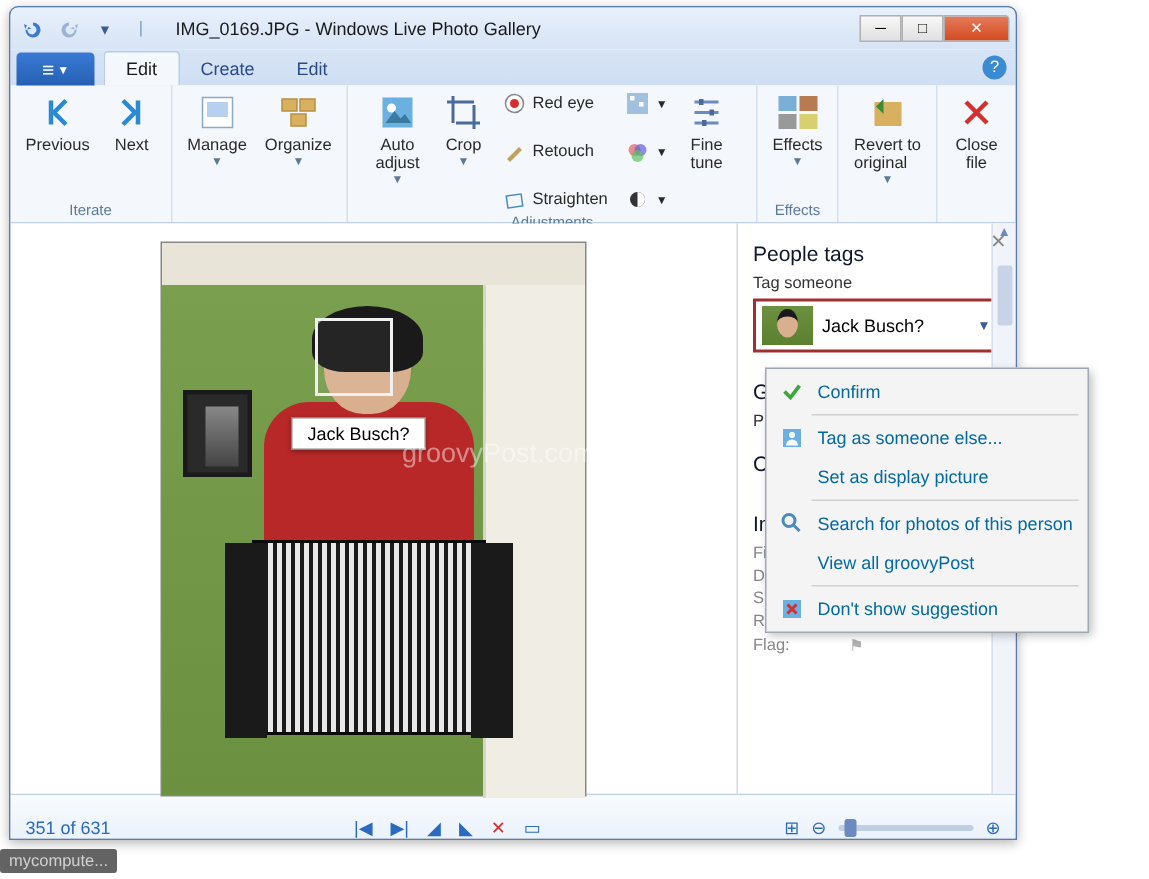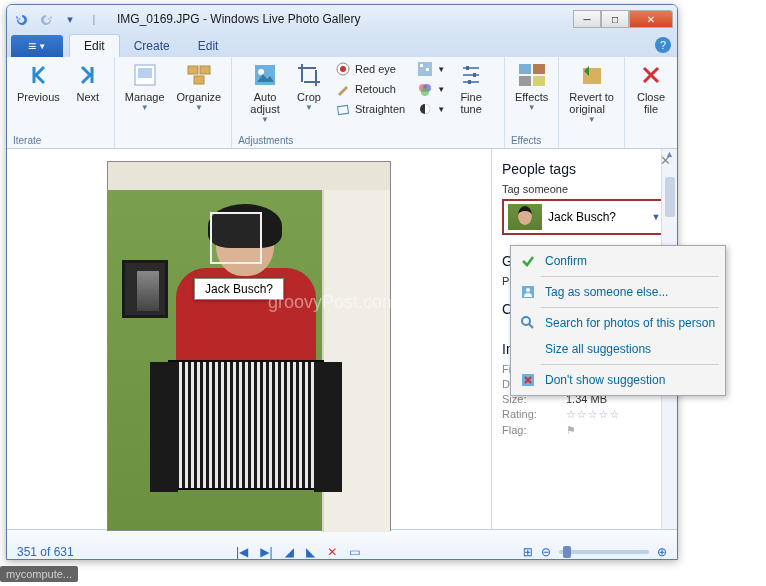--- a/index.html
+++ b/index.html
@@ -12,26 +12,26 @@
 .winbtns { display: flex; gap: 0; }
 .winbtn { width: 28px; height: 18px; border: 1px solid #b0b0b0; background: linear-gradient(#f8f8f8,#e0e0e0); display: flex; align-items: center; justify-content: center; font-size: 10px; }
 .winbtn.close { background: linear-gradient(#e67a5a,#d44a20); color: #fff; width: 44px; border-radius: 0 3px 0 0; }
 .tabbar { height: 24px; background: linear-gradient(#d7e4f5,#cfdff3); display: flex; align-items: flex-end; padding-left: 4px; }
 .filebtn { width: 52px; height: 22px; background: linear-gradient(#3a7ad4,#2560b4); border-radius: 3px 3px 0 0; color: #fff; display: flex; align-items: center; justify-content: center; font-size: 11px; margin-right: 6px; }
 .tab { padding: 4px 14px; font-size: 12px; color: #2a4a8a; }
 .tab.active { background: #f4f7fb; border: 1px solid #b8cee8; border-bottom: none; border-radius: 3px 3px 0 0; color: #1a1a1a; }
 .ribbon { height: 92px; background: #f4f7fb; border-bottom: 1px solid #c0d0e4; display: flex; }
 .rgroup { border-right: 1px solid #d5e0ef; padding: 2px 6px 0 6px; display: flex; flex-direction: column; align-items: center; }
 .rgroup-items { display: flex; gap: 4px; flex: 1; align-items: flex-start; }
-.rgroup-label { font-size: 10px; color: #5a7a9a; margin-top: auto; padding-bottom: 2px; width: 100%; }
+.rgroup-label { font-size: 10px; color: #5a7a9a; margin-top: auto; padding-bottom: 2px; text-align: center; width: 100%; }
 .rbtn { display: flex; flex-direction: column; align-items: center; padding: 2px 4px; font-size: 11px; color: #2a2a2a; min-width: 40px; }
 .rbtn .ico { width: 28px; height: 28px; margin-bottom: 2px; display: flex; align-items: center; justify-content: center; }
 .rbtn-sm { display: flex; align-items: center; gap: 4px; font-size: 11px; color: #2a2a2a; padding: 1px 2px; height: 20px; }
 .rbtn-sm .ico-sm { width: 16px; height: 16px; display: flex; align-items: center; justify-content: center; }
-.stack { display: flex; flex-direction: column; gap: 0; }
+.stack { display: flex; flex-direction: column; gap: 12px; }
 .workspace { display: flex; height: 380px; }
 .photo-area { flex: 1; background: #fff; display: flex; align-items: flex-start; justify-content: center; padding: 12px; position: relative; }
 .photo { width: 284px; height: 370px; background: linear-gradient(#7aa050, #6a9040); position: relative; border: 1px solid #888; }
 .ceiling { position: absolute; top: 0; left: 0; right: 0; height: 28px; background: #e8e4d8; }
 .doorframe { position: absolute; top: 28px; right: 0; width: 68px; height: 342px; background: #f0ede5; border-left: 2px solid #d8d4c8; }
 .artwork { position: absolute; left: 14px; top: 98px; width: 46px; height: 58px; background: #2a2a2a; border: 3px solid #1a1a1a; }
 .artwork::after { content: ""; position: absolute; left: 12px; top: 8px; width: 22px; height: 40px; background: linear-gradient(#888,#444); }
 .body-shape { position: absolute; left: 60px; top: 48px; width: 160px; height: 310px; }
 .head { position: absolute; left: 48px; top: 0; width: 58px; height: 66px; background: #d8b090; border-radius: 50% 50% 45% 45%; }
 .hair { position: absolute; left: 40px; top: -6px; width: 74px; height: 44px; background: #1a1a1a; border-radius: 50% 50% 30% 30%; }
@@ -405,33 +405,37 @@
   <div class="cm-item">
       <div class="cm-ico">
         <svg width="16" height="16">
           <rect x="2" y="2" width="12" height="12" fill="#6ab0e0"></rect>
           <circle cx="8" cy="6" r="2" fill="#fff"></circle>
           <path d="M4 13a4 4 0 0 1 8 0z" fill="#fff"></path>
         </svg>
       </div>
       <span>Tag as someone else...</span>
     </div>
+  <div class="cm-item">
+      <div class="cm-ico"></div>
+      <span>Set as display picture</span>
+    </div>
   <div class="cm-sep"></div>
   <div class="cm-item">
       <div class="cm-ico">
         <svg width="16" height="16">
           <circle cx="6" cy="6" r="4" fill="none" stroke="#4a8ac0" stroke-width="2"></circle>
           <path d="M9 9l4 4" stroke="#4a8ac0" stroke-width="2"></path>
         </svg>
       </div>
       <span>Search for photos of this person</span>
     </div>
   <div class="cm-item">
       <div class="cm-ico"></div>
-      <span>Size all suggestions</span>
+      <span>View all groovyPost</span>
     </div>
   <div class="cm-sep"></div>
   <div class="cm-item">
       <div class="cm-ico">
         <svg width="16" height="16">
           <rect x="2" y="2" width="12" height="12" fill="#6ab0e0"></rect>
           <path d="M5 5l6 6M11 5l-6 6" stroke="#d43030" stroke-width="2"></path>
         </svg>
       </div>
       <span>Don't show suggestion</span>

